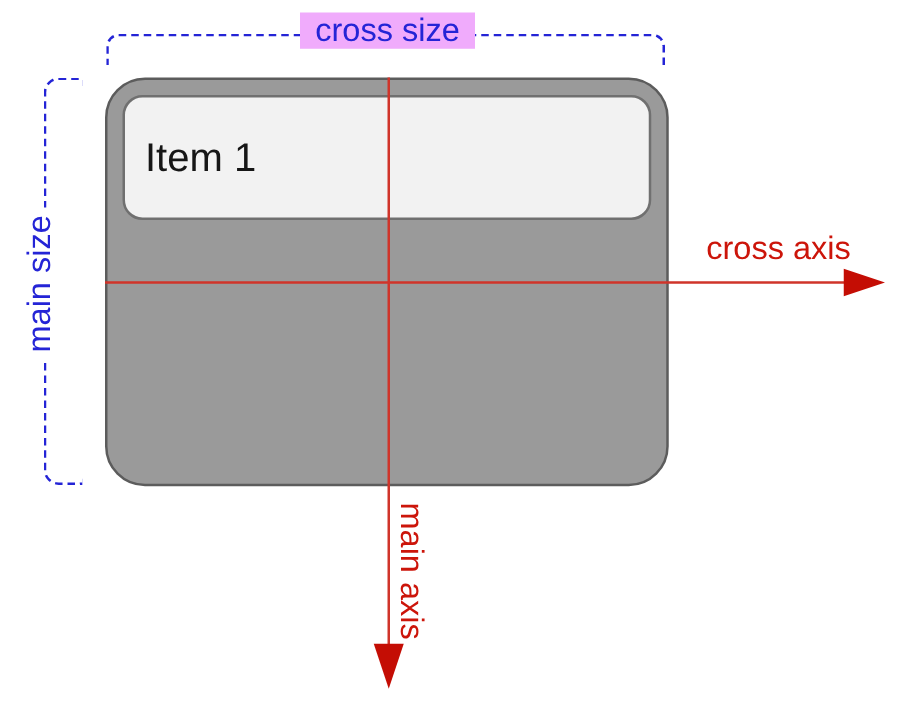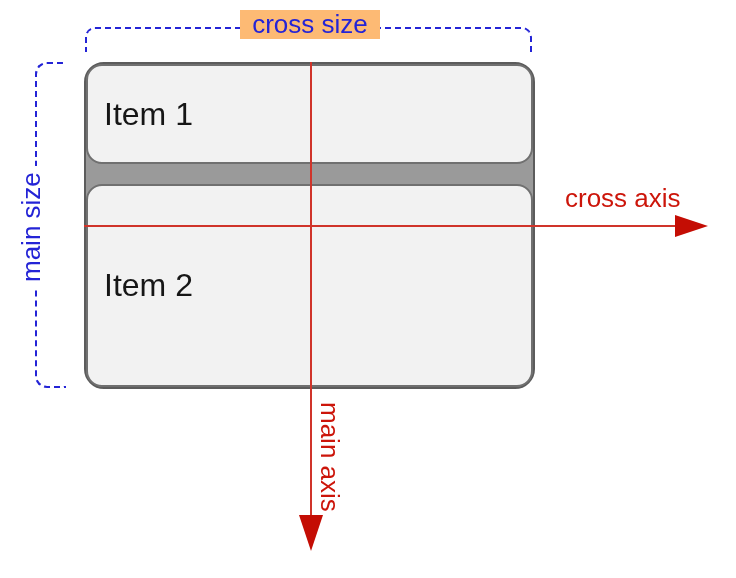--- a/index.html
+++ b/index.html
@@ -19,24 +19,24 @@
   
   .flex-container {
     position: absolute;
     left: 84px;
     top: 62px;
     width: 451px;
     height: 327px;
     box-sizing: border-box;
     background: #9a9a9a;
     border: 2px solid #5c5c5c;
-    border-radius: 20px;
+    border-radius: 32px;
     display: flex;
     flex-direction: column;
-    padding: 0;
+    padding: 12px;
     gap: 20px;
     z-index: 1;
   }
   .flex-item {
     box-sizing: border-box;
     background: #f2f2f2;
     border: 2px solid #707070;
     border-radius: 16px;
     display: flex;
     align-items: center;
@@ -60,21 +60,21 @@
     border-right: 2.5px dashed #2424d6;
     border-radius: 10px 10px 0 0;
     z-index: 2;
   }
   .cross-size-label {
     position: absolute;
     left: 240px;
     top: 10px;
     width: 140px;
     text-align: center;
-    background: #fdba74;
+    background: #f0abfc;
     font-size: 26px;
     color: #2424d6;
     z-index: 3;
     line-height: 1.1;
   }
   .main-size-bracket {
     position: absolute;
     left: 35px;
     top: 62px;
     width: 31px;
@@ -165,23 +165,20 @@
 </style>
 </head>
 <body>
 
 <div id="stage">
 
   <div class="flex-container">
     <div class="flex-item item-1">
       <span>Item 1</span>
     </div>
-    <div class="flex-item item-2">
-      <span>Item 2</span>
-    </div>
   </div>
 
   <div class="cross-size-bracket"></div>
   <div class="cross-size-label">cross size</div>
 
   <div class="main-size-bracket"></div>
   <div class="main-size-label">main size</div>
 
   <div class="main-axis-line"></div>
   <div class="main-axis-arrowhead"></div>

